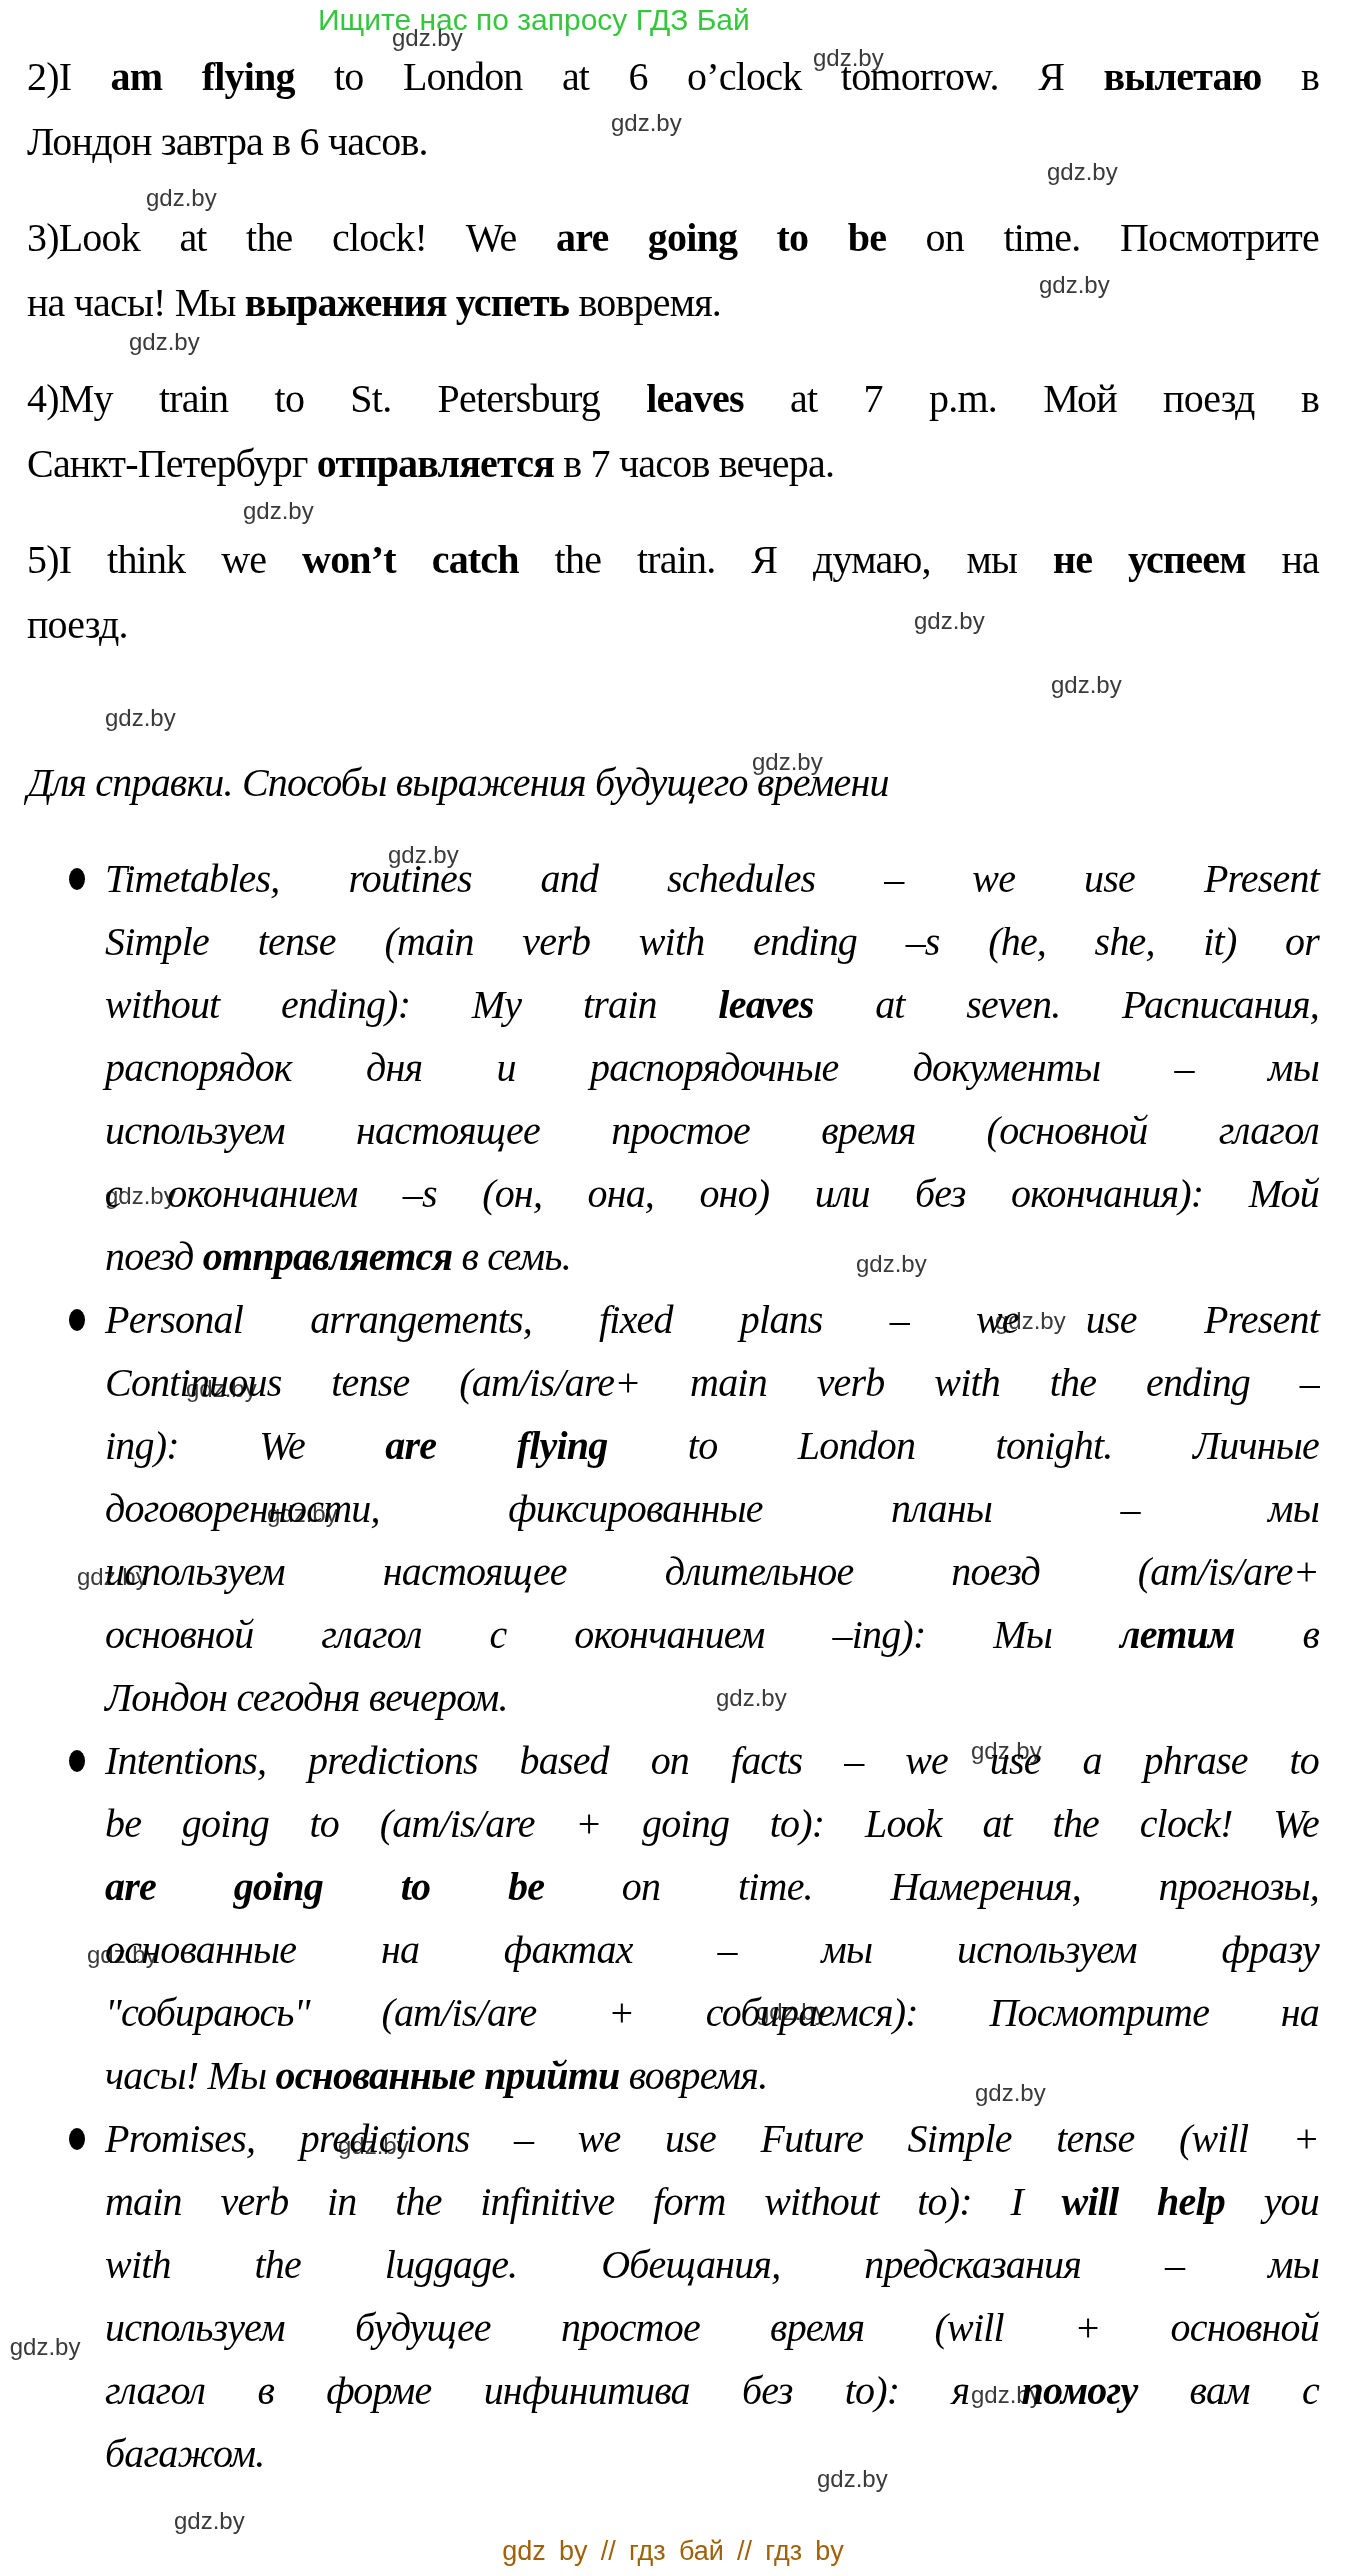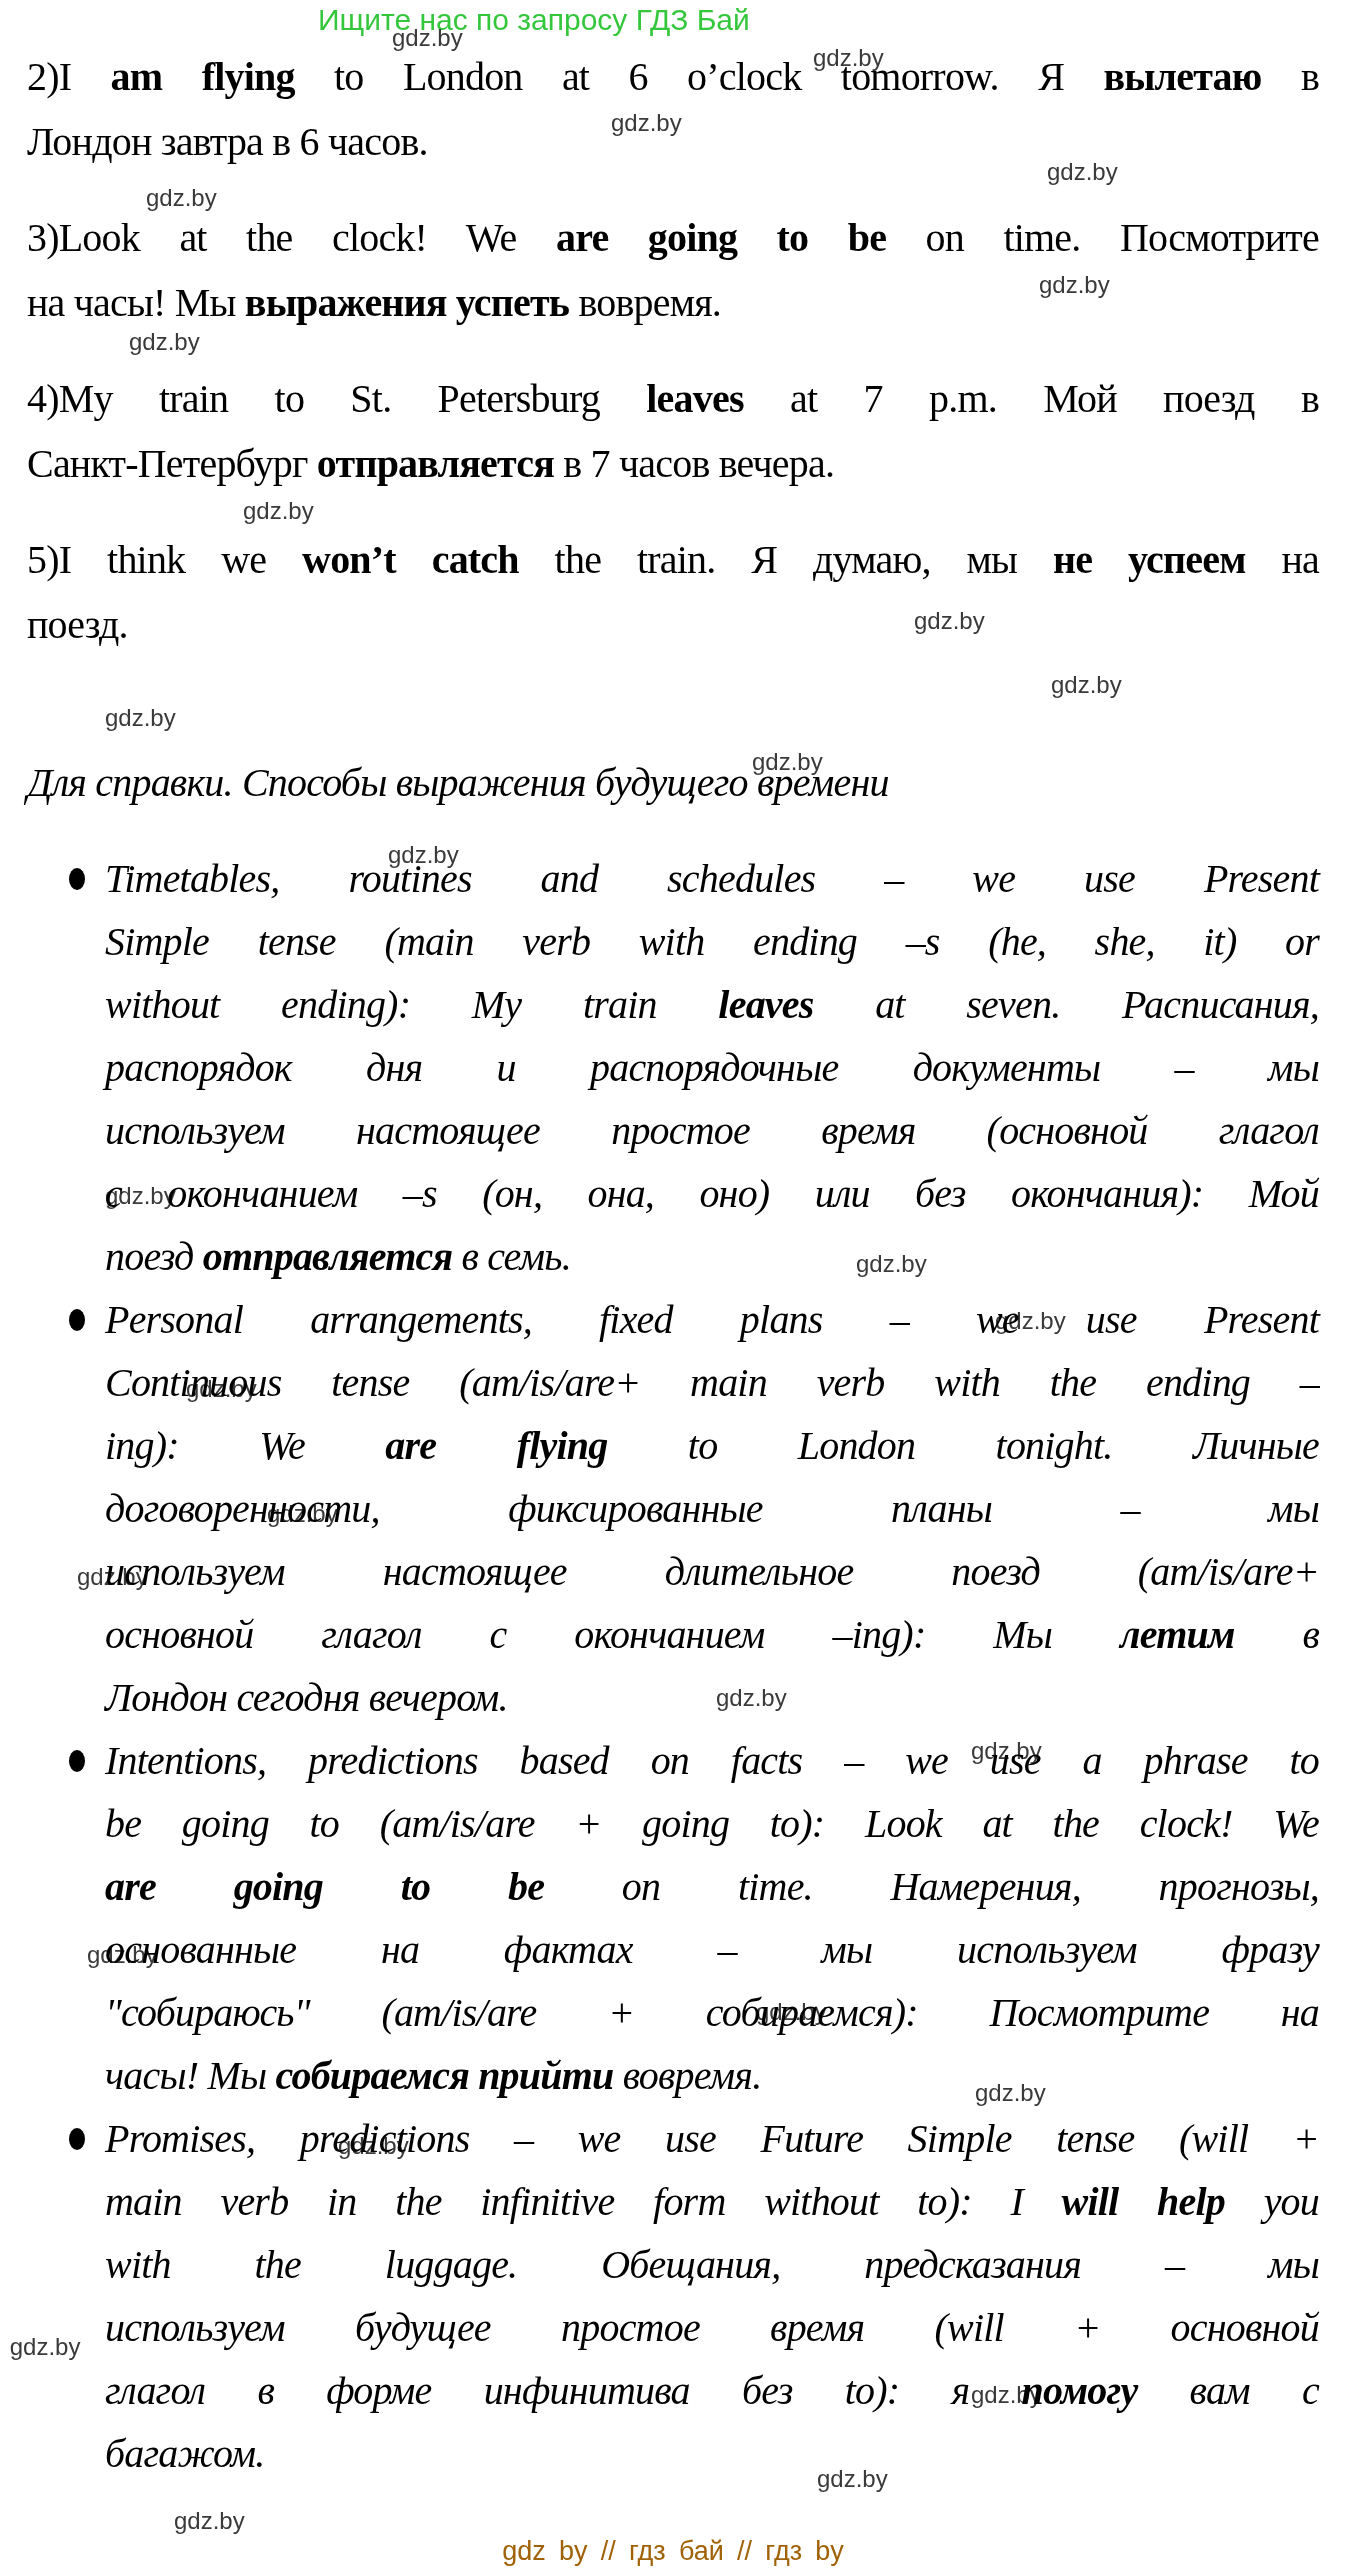--- a/index.html
+++ b/index.html
@@ -156,21 +156,21 @@
           <div class="line">основной глагол с окончанием –ing): Мы <b>летим</b> в</div>
           <div class="line last">Лондон сегодня вечером.</div>
         </div>
         <div class="bullet">
           <span class="dot"></span>
           <div class="line">Intentions, predictions based on facts – we use a phrase to</div>
           <div class="line">be going to (am/is/are + going to): Look at the clock! We</div>
           <div class="line"><b>are going to be</b> on time. Намерения, прогнозы,</div>
           <div class="line">основанные на фактах – мы используем фразу</div>
           <div class="line">"собираюсь" (am/is/are + собираемся): Посмотрите на</div>
-          <div class="line last">часы! Мы <b>собираемся прийти</b> вовремя.</div>
+          <div class="line last">часы! Мы <b>основанные прийти</b> вовремя.</div>
         </div>
         <div class="bullet">
           <span class="dot"></span>
           <div class="line">Promises, predictions – we use Future Simple tense (will +</div>
           <div class="line">main verb in the infinitive form without to): I <b>will help</b> you</div>
           <div class="line">with the luggage. Обещания, предсказания – мы</div>
           <div class="line">используем будущее простое время (will + основной</div>
           <div class="line">глагол в форме инфинитива без to): я <b>помогу</b> вам с</div>
           <div class="line last">багажом.</div>
         </div>

